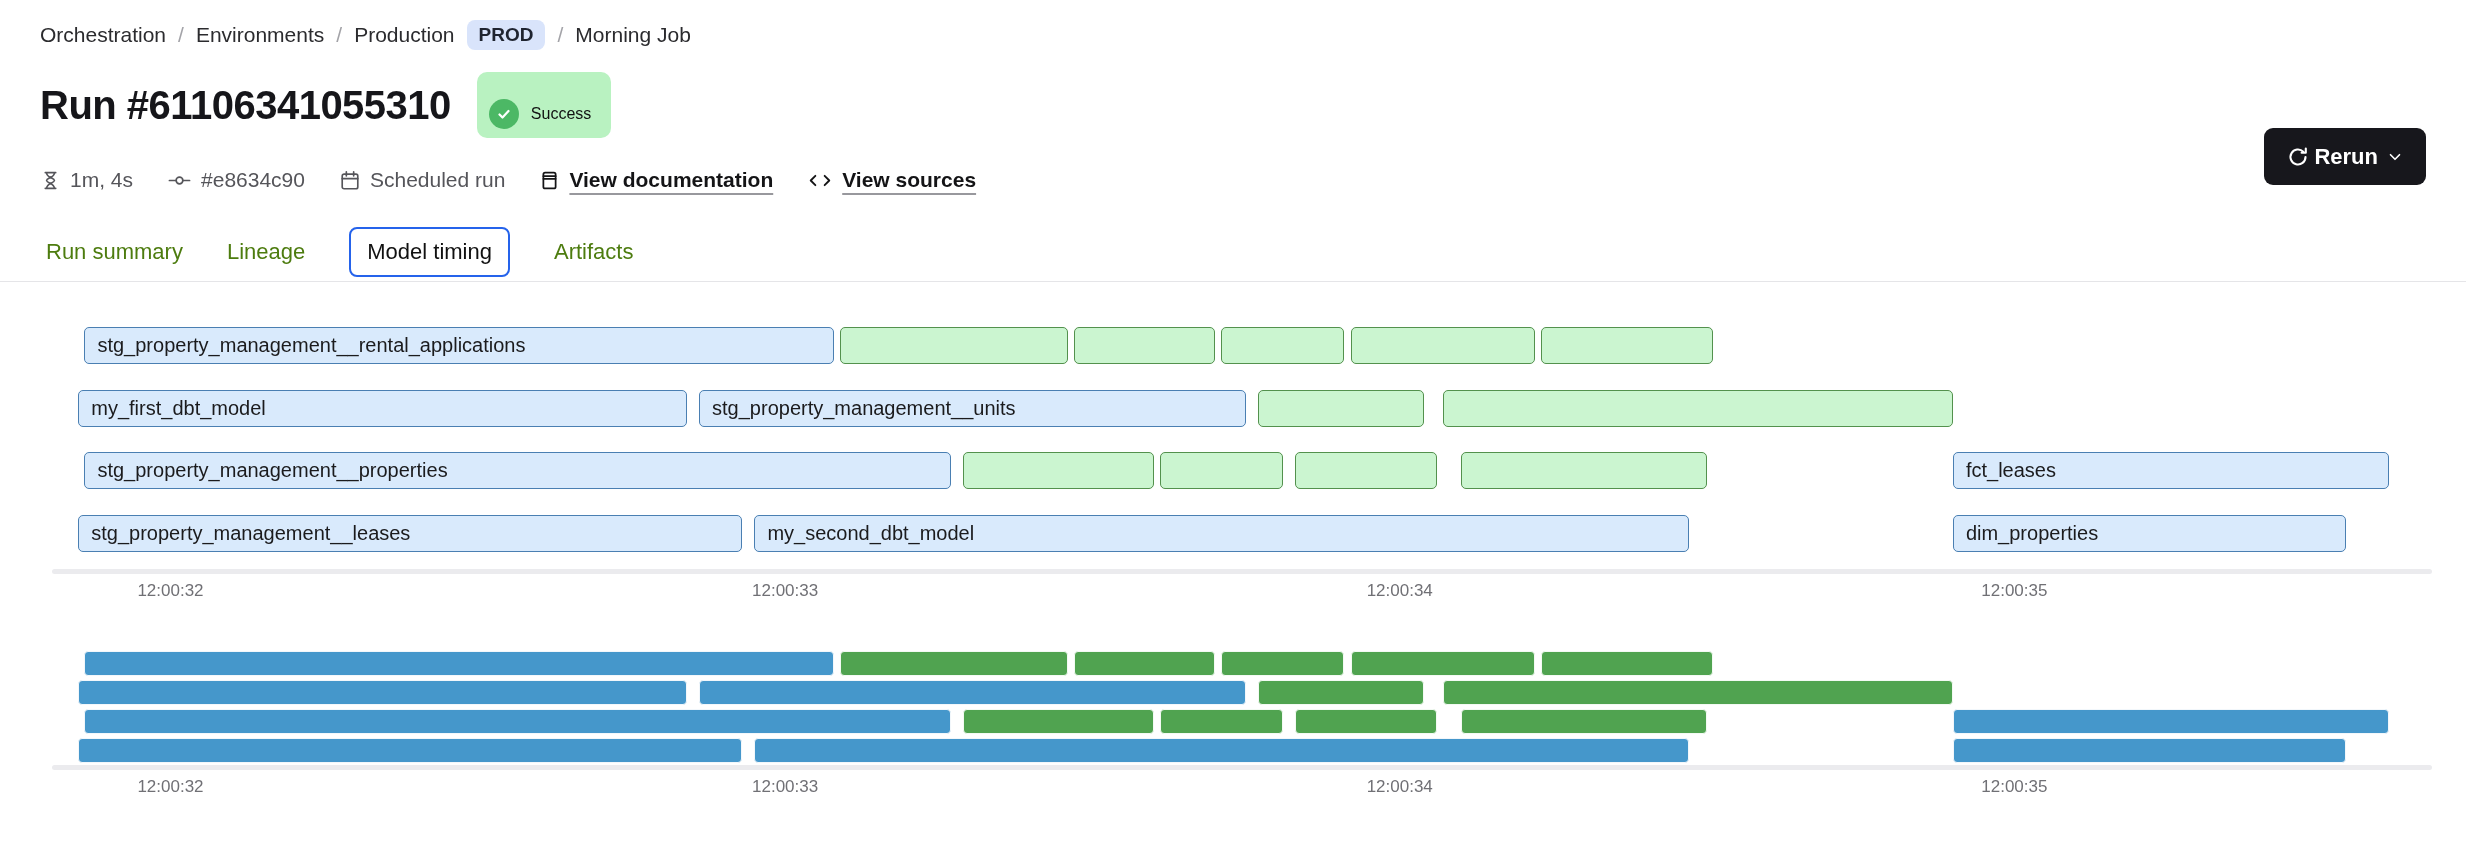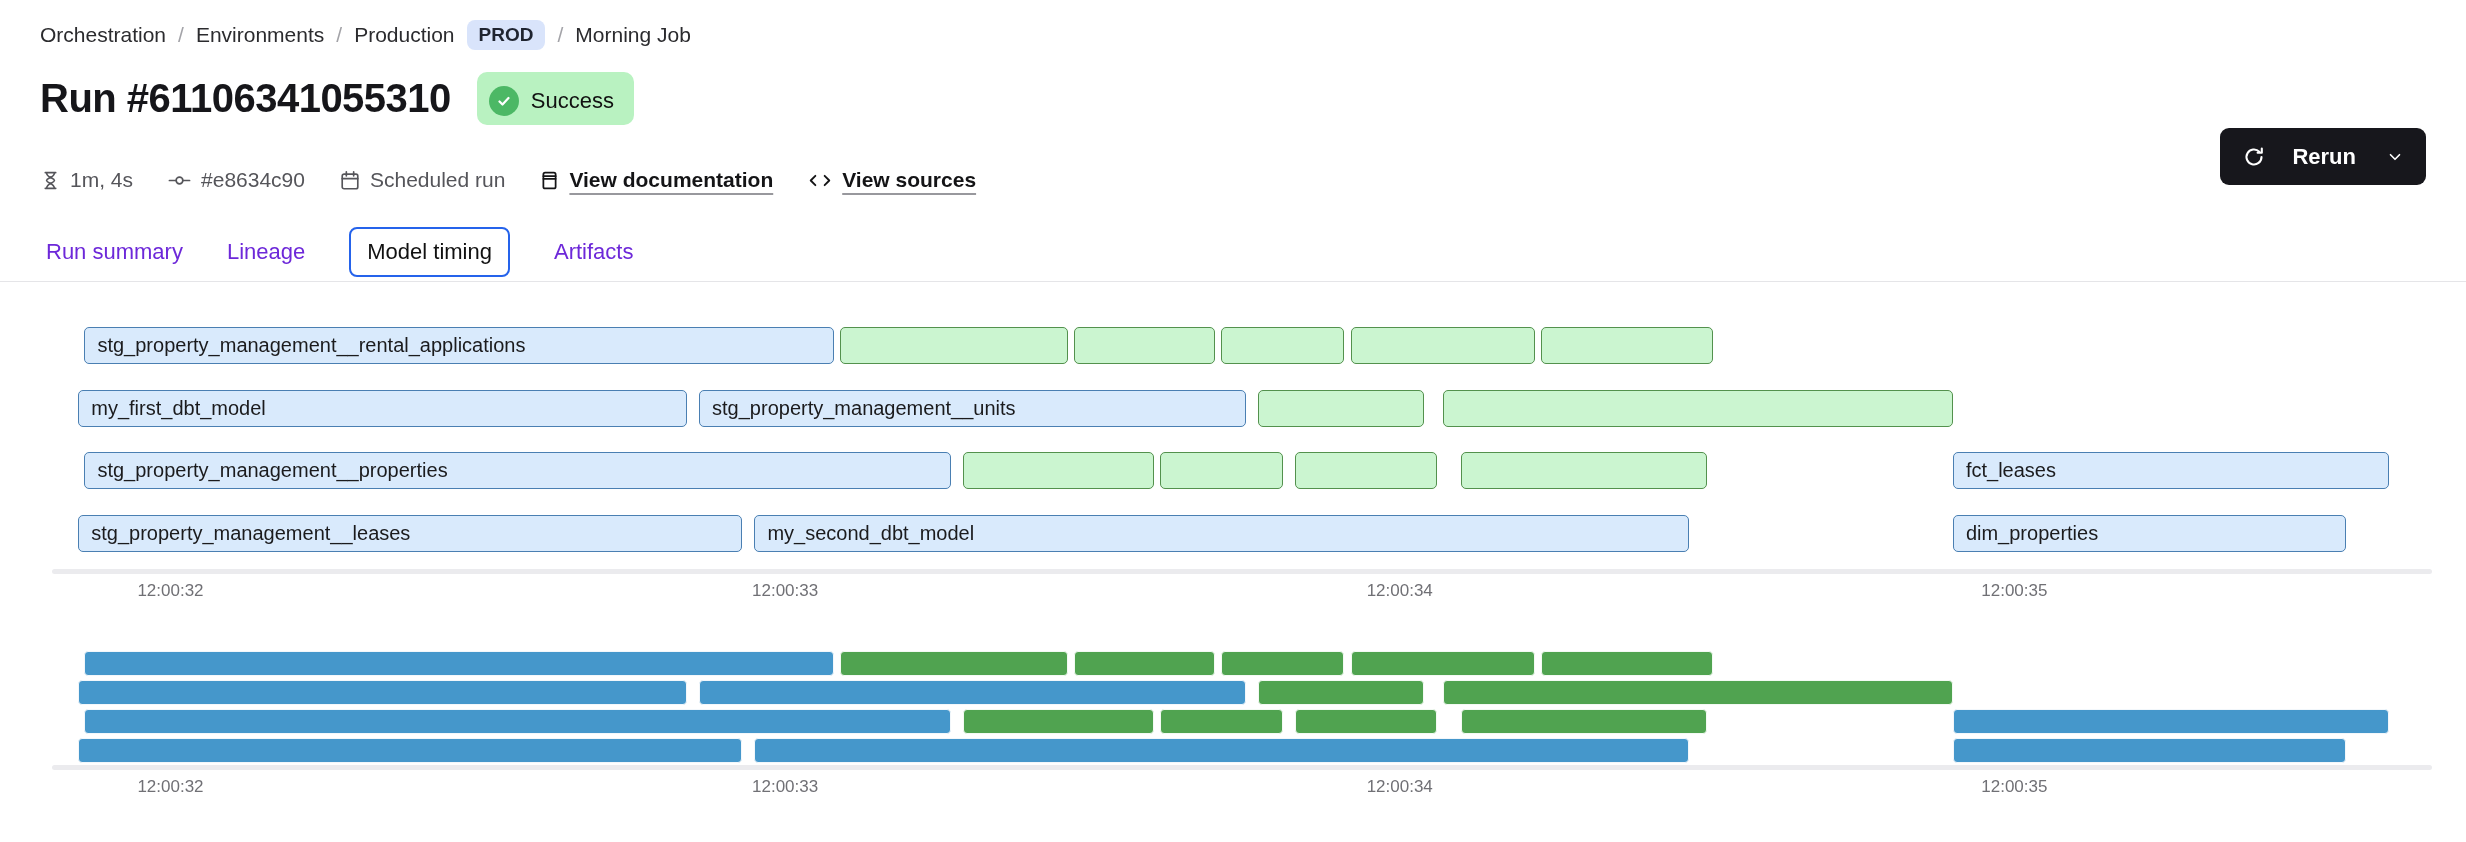--- a/index.html
+++ b/index.html
@@ -8,34 +8,34 @@
 
   
   .breadcrumb { position:absolute; top:20px; left:40px; display:flex; align-items:center; gap:12px; font-size:21px; color:#2b2b2e; }
   .breadcrumb a { color:#2b2b2e; text-decoration:none; cursor:pointer; }
   .breadcrumb .sep { color:#a3a3a8; }
   .env-badge { background:#d9e4fb; color:#1f2430; font-weight:700; font-size:19px; padding:4px 12px; border-radius:8px; }
 
   
   .title-row { position:absolute; top:72px; left:40px; display:flex; align-items:center; gap:26px; }
   .run-title { font-size:40px; font-weight:700; letter-spacing:-0.5px; color:#16161a; }
-  .status-badge { display:flex; align-items:center; gap:12px; background:#b9f2c1; border-radius:10px; padding:14px 20px 9px 12px; font-size:22px; color:#111; }
+  .status-badge { display:flex; align-items:center; gap:12px; background:#b9f2c1; border-radius:10px; padding:27px 20px 9px 12px; font-size:16px; color:#111; }
   .status-badge .check-circle { width:30px; height:30px; border-radius:50%; background:#4cb865; display:flex; align-items:center; justify-content:center; }
 
-  .rerun-btn { position:absolute; top:128px; right:40px; height:57px; background:#17171c; color:#fff; border:none; border-radius:9px; display:flex; align-items:center; gap:26px; padding:12px 22px; font-size:22px; font-weight:700; font-family:inherit; cursor:pointer; }
+  .rerun-btn { position:absolute; top:128px; right:40px; height:57px; background:#17171c; color:#fff; border:none; border-radius:9px; display:flex; align-items:center; gap:4px; padding:12px 22px; font-size:22px; font-weight:700; font-family:inherit; cursor:pointer; }
 
   
   .meta-row { position:absolute; top:168px; left:40px; display:flex; align-items:center; gap:34px; font-size:21px; color:#55555a; }
   .meta-item { display:flex; align-items:center; gap:9px; white-space:nowrap; }
   .meta-item svg { flex:none; }
   .meta-link { color:#141416; font-weight:700; text-decoration:underline; text-decoration-color:#98989d; text-decoration-thickness:2px; text-underline-offset:6px; cursor:pointer; }
 
   
   .tabs { position:absolute; top:222px; left:0; width:2466px; height:60px; border-bottom:1px solid #e5e5e8; display:flex; align-items:center; gap:44px; padding-left:46px; }
-  .tab { font-size:22px; color:#6d28d9; padding:10px 0; cursor:pointer; white-space:nowrap; }
+  .tab { font-size:22px; color:#4d7c0f; padding:10px 0; cursor:pointer; white-space:nowrap; }
   .tab.active { color:#111; border:2.5px solid #2563eb; border-radius:8px; padding:10px 16px; background:#fff; }
 
   
   .chart-area { position:absolute; left:66px; width:2354px; }
   #gantt-main { top:327px; height:232px; }
   .gantt-row { position:relative; height:37px; margin-bottom:25.5px; }
   .bar { position:absolute; top:0; height:37px; border-radius:5px; font-size:20px; line-height:34px; color:#1b1b1d; padding-left:12px; white-space:nowrap; overflow:hidden; cursor:pointer; }
   .bar.model { background:#d9eafc; border:1.5px solid #4a7fb2; }
   .bar.test  { background:#cbf5d0; border:1.5px solid #53914d; }
 

